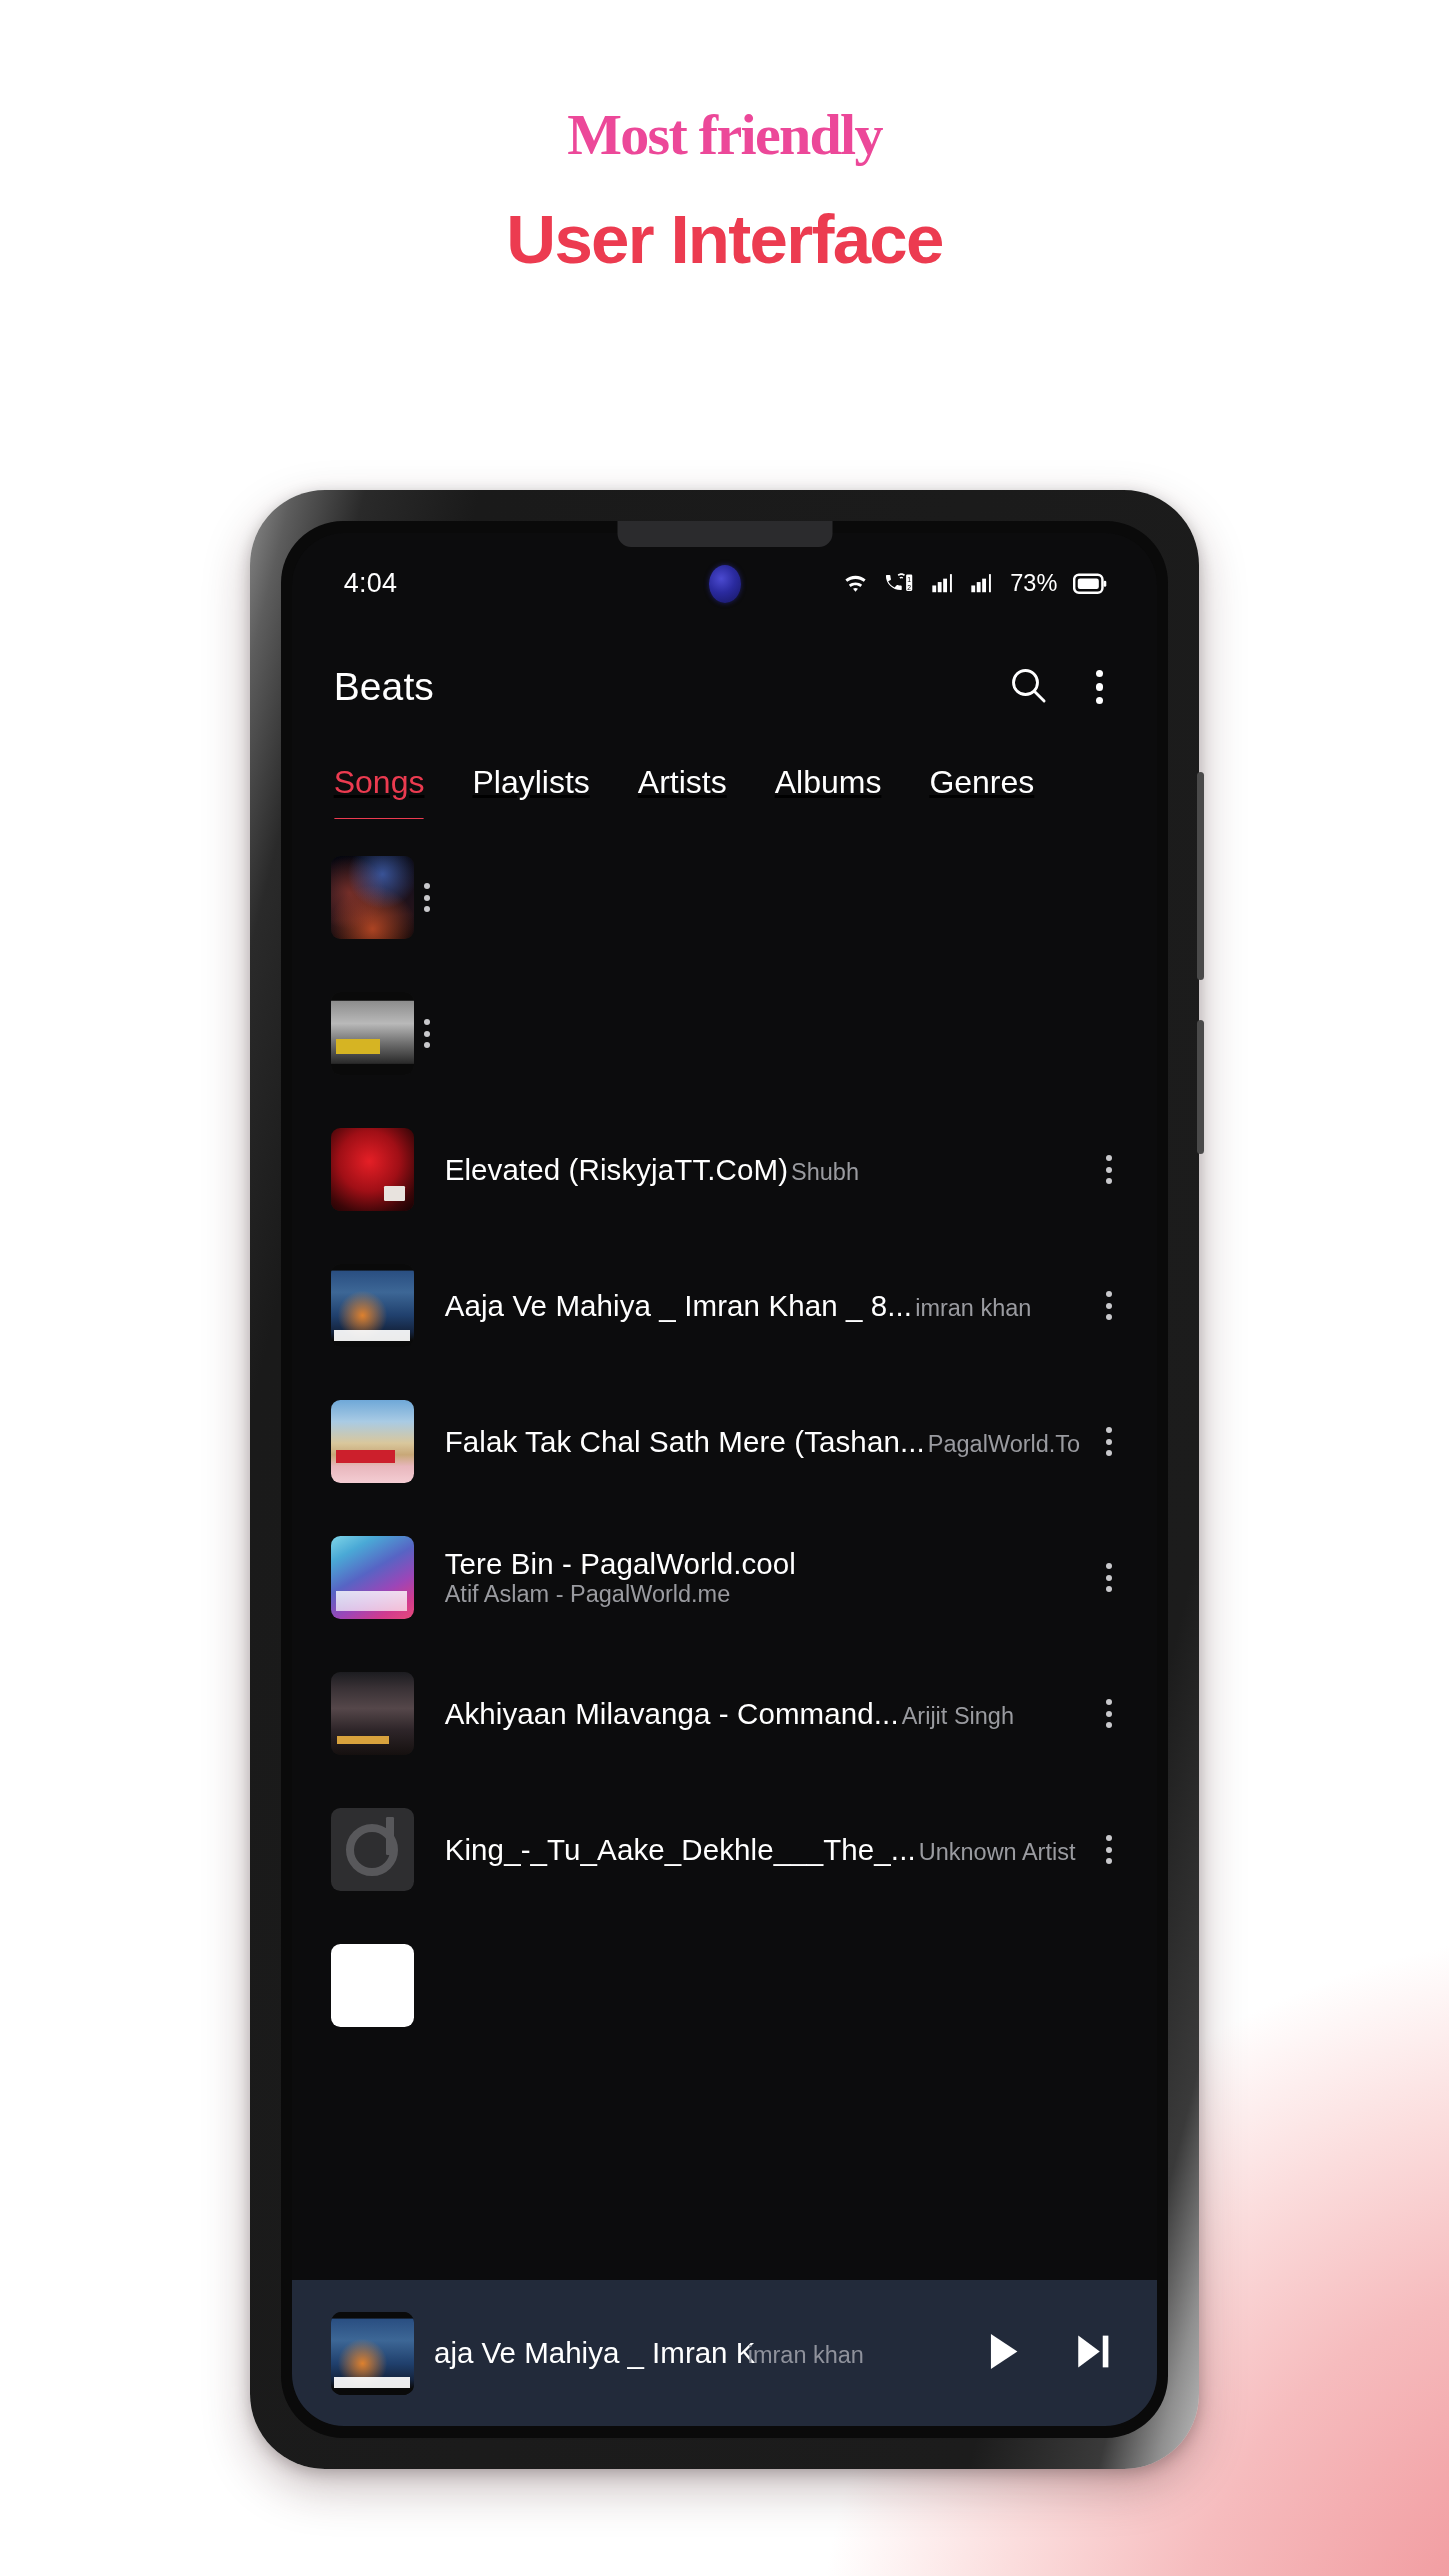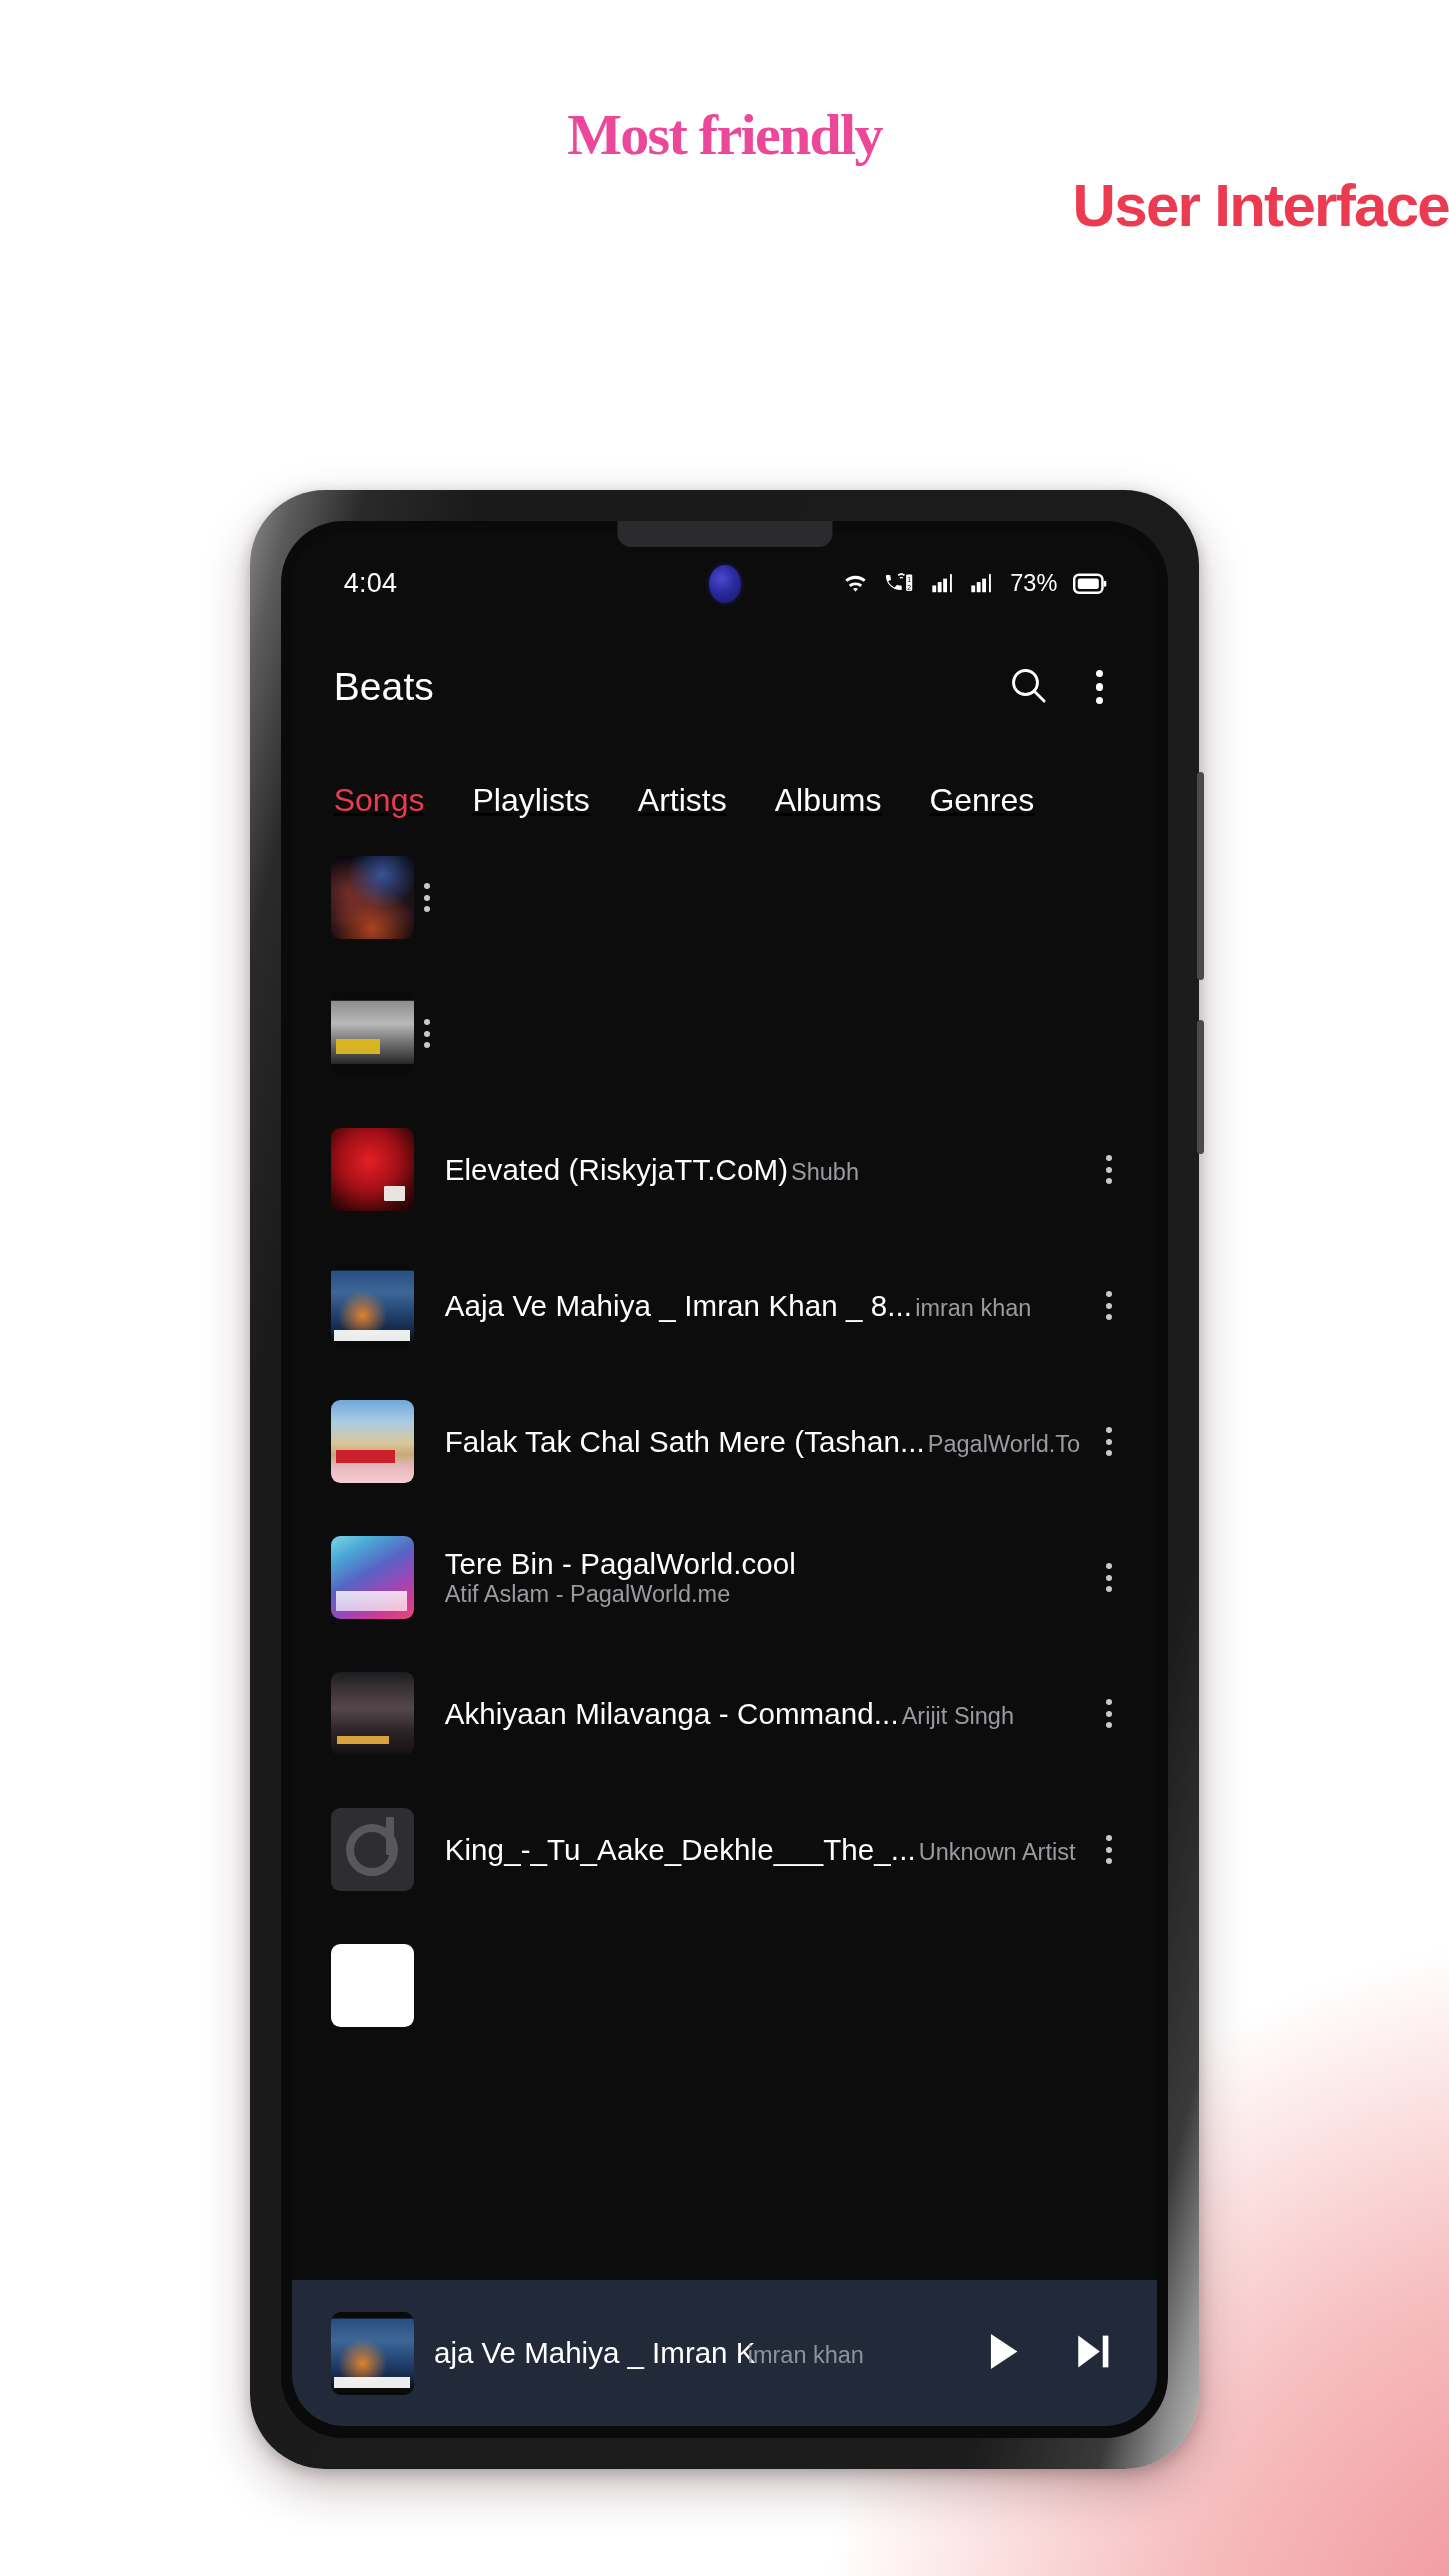--- a/index.html
+++ b/index.html
@@ -40,27 +40,26 @@
     display: block;
     font-size: 58px;
     font-weight: 700;
     color: #ec4899;
     letter-spacing: -1.7px;
     line-height: 1.16;
     font-family: Liberation Serif, serif;
   }
   .headline-line2 {
     display: block;
-    font-size: 60px;
+    font-size: 69px;
     font-weight: 700;
     color: #ec3b50;
     letter-spacing: -1.7px;
     line-height: 1.16;
-    margin-top: 3px;
-    text-align: right;
+    margin-top: 32px;
   }
 
   
   .phone {
     position: absolute;
     left: 250px;
     top: 490px;
     width: 949px;
     height: 1979px;
     border-radius: 75px;
@@ -194,21 +193,21 @@
     width: 7.4px; height: 7.4px;
     border-radius: 50%;
     background: #ffffff;
     display: block;
   }
 
   
   .tabs {
     flex: 0 0 79px;
     display: flex;
-    align-items: flex-end;
+    align-items: center;
     padding-left: 42px;
     overflow: hidden;
     position: relative;
     white-space: nowrap;
     text-decoration: underline;
   }
   .tab {
     font-size: 32px;
     color: #ffffff;
     font-weight: 400;

